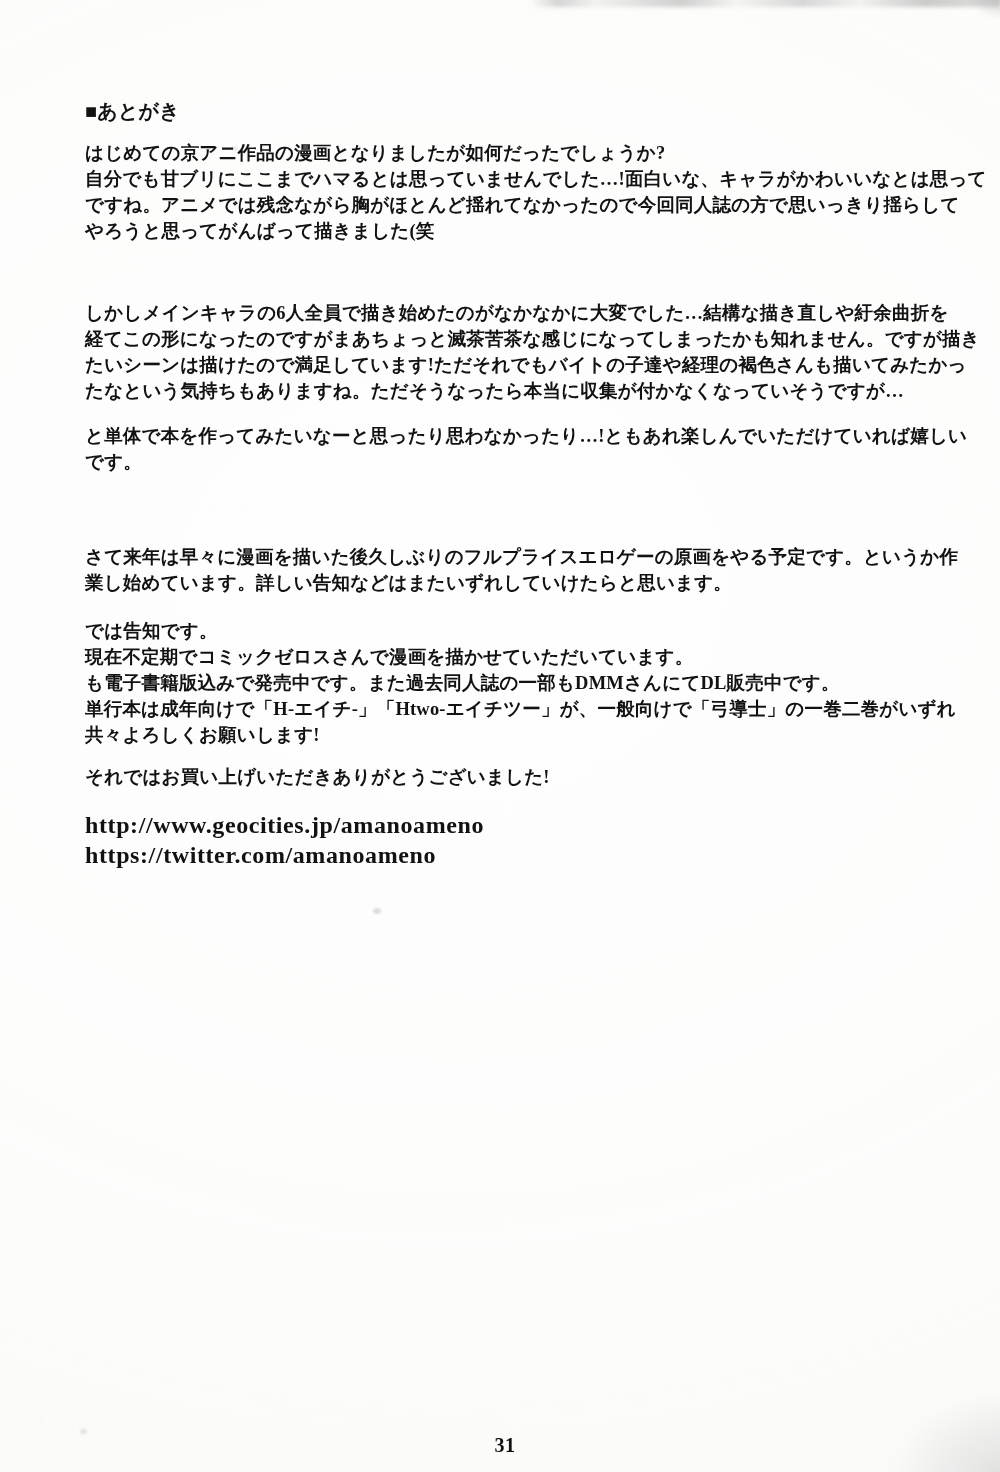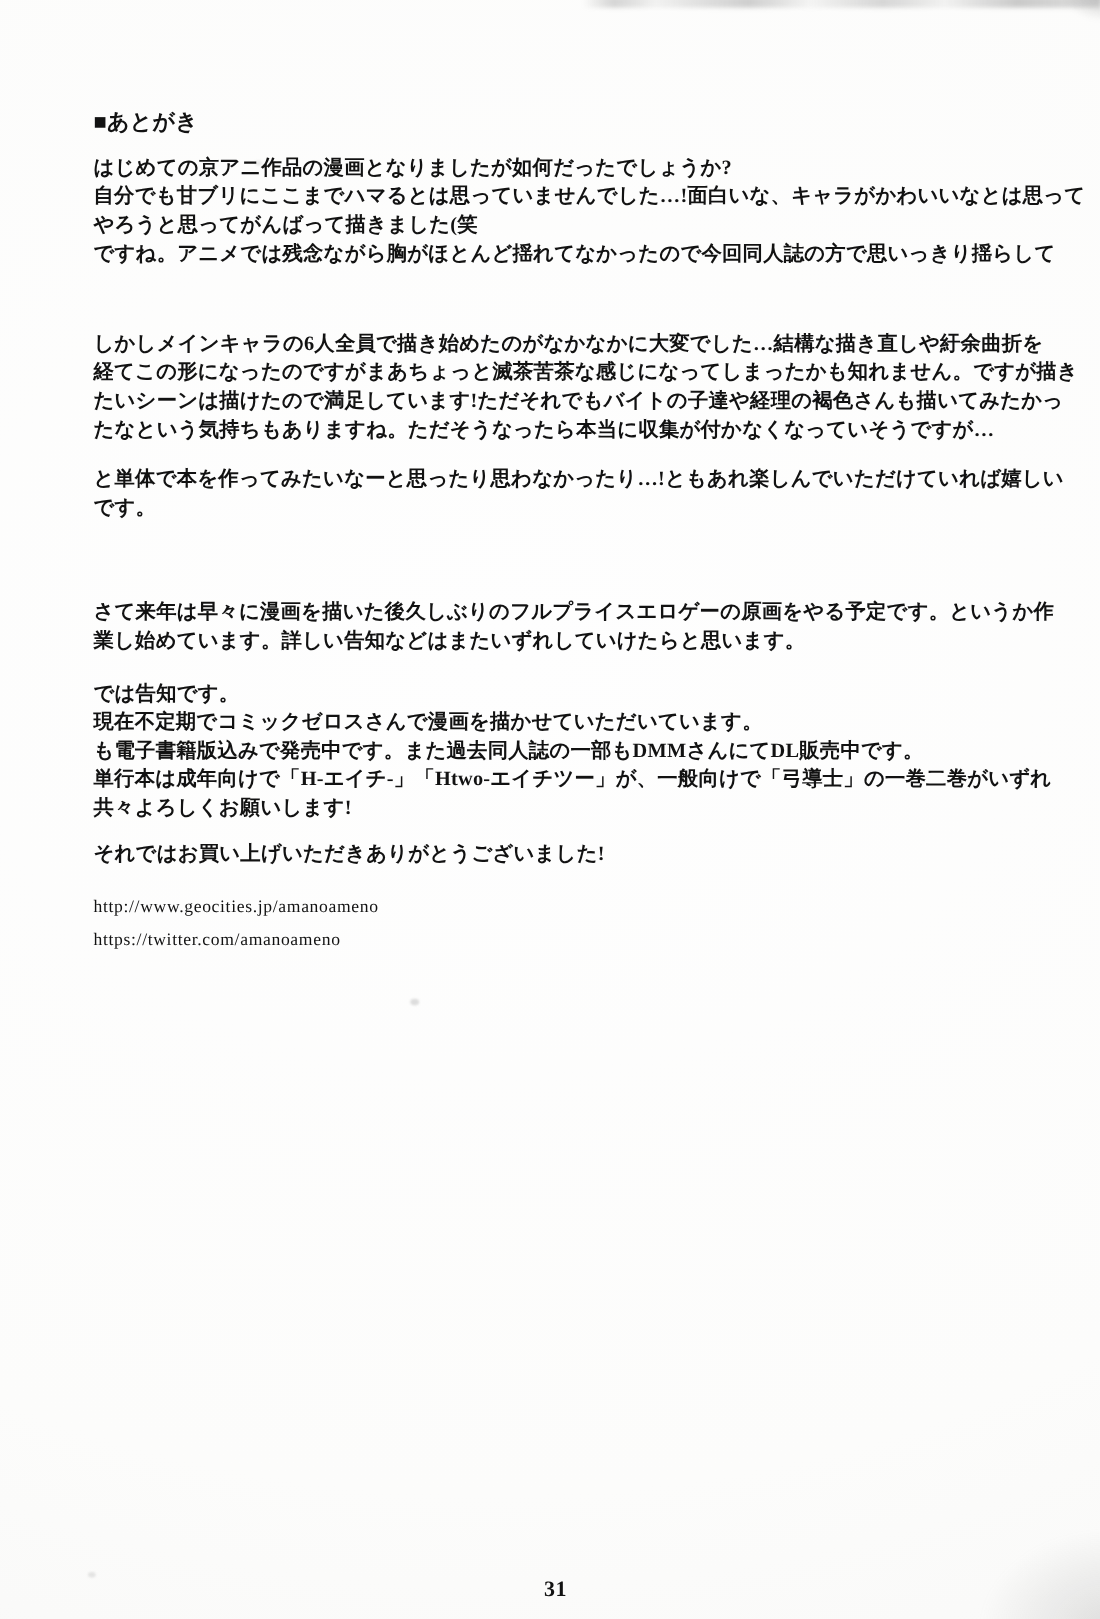--- a/index.html
+++ b/index.html
@@ -105,22 +105,22 @@
     font-size: 20px;
     line-height: 24px;
   }
   .latin-links .jp-name {
     font-weight: 700;
     font-size: 18.5px;
     line-height: 30px;
     white-space: nowrap;
   }
   .latin-links .url {
-    font-weight: 400;
-    font-size: 16px;
+    font-weight: 700;
+    font-size: 24px;
     line-height: 30px;
     letter-spacing: 0.6px;
     white-space: nowrap;
   }
   .page-number {
     position: absolute;
     left: 0;
     top: 1434px;
     width: 1010px;
     text-align: center;
@@ -139,22 +139,22 @@
   <div class="smudge-bottom-right"></div>
   <div class="speck-1"></div>
   <div class="speck-2"></div>
   <div class="speck-3"></div>
 
   <div class="block jp heading" style="top:99px;">■あとがき</div>
 
   <div class="block jp" style="top:140px;">
     <div>はじめての京アニ作品の漫画となりましたが如何だったでしょうか?</div>
     <div>自分でも甘ブリにここまでハマるとは思っていませんでした…!面白いな、キャラがかわいいなとは思って</div>
+    <div>ですね。アニメでは残念ながら胸がほとんど揺れてなかったので今回同人誌の方で思いっきり揺らして</div>
     <div>やろうと思ってがんばって描きました(笑</div>
-    <div>ですね。アニメでは残念ながら胸がほとんど揺れてなかったので今回同人誌の方で思いっきり揺らして</div>
   </div>
 
   <div class="block jp" style="top:300px;">
     <div>しかしメインキャラの6人全員で描き始めたのがなかなかに大変でした…結構な描き直しや紆余曲折を</div>
     <div>経てこの形になったのですがまあちょっと滅茶苦茶な感じになってしまったかも知れません。ですが描き</div>
     <div>たいシーンは描けたので満足しています!ただそれでもバイトの子達や経理の褐色さんも描いてみたかっ</div>
     <div>たなという気持ちもありますね。ただそうなったら本当に収集が付かなくなっていそうですが…</div>
   </div>
 
   <div class="block jp" style="top:423px;">

